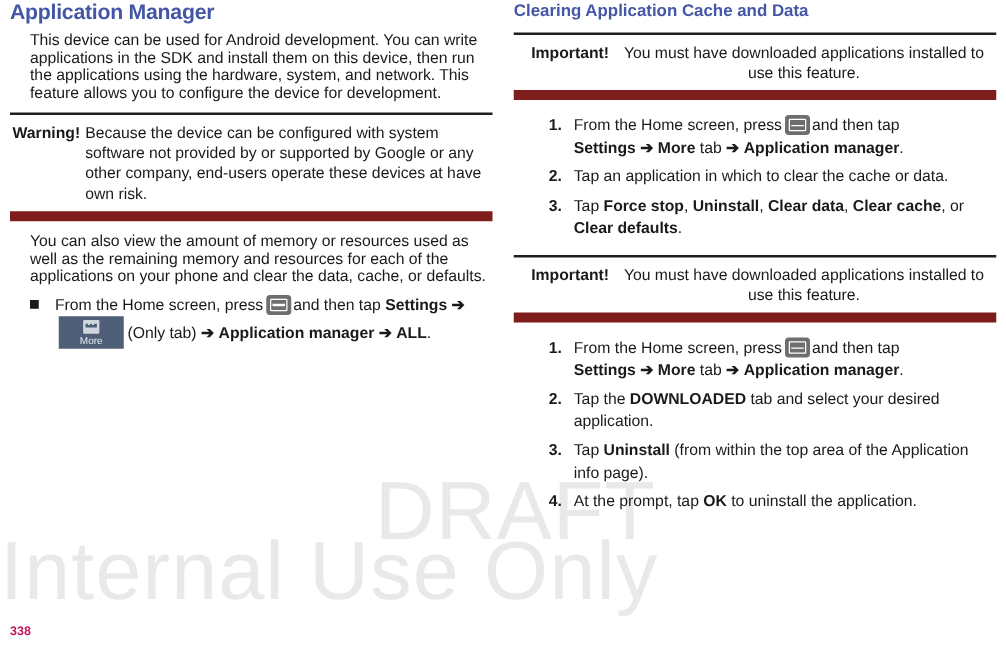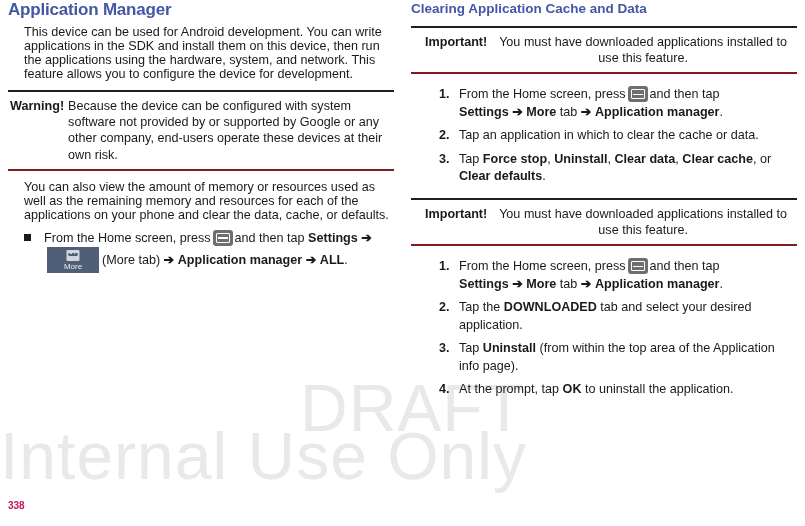--- a/index.html
+++ b/index.html
@@ -83,21 +83,21 @@
     margin: 0 0 7px 0;
     padding: 0 2px 0 16px;
     font-size: 12.6px;
     line-height: 14px;
     color: #1a1a1a;
   }
 
   
   .note {
     border-top: 2px solid #1f1f1f;
-    border-bottom: 2px solid #7f1d1d;
+    border-bottom: 8px solid #7f1d1d;
     margin: 9px 0 9px 0;
     padding: 6px 2px 6px 2px;
   }
   .note-row {
     display: flex;
     align-items: flex-start;
     font-size: 12.6px;
     line-height: 16.2px;
   }
   .note-label {
@@ -267,33 +267,33 @@
 
   <div class="column" id="col-left">
 
     <h1 class="section-title">Application Manager</h1>
 
     <p class="body">This device can be used for Android development. You can write applications in the SDK and install them on this device, then run the applications using the hardware, system, and network. This feature allows you to configure the device for development.</p>
 
     <div class="note">
       <div class="note-row">
         <span class="note-label">Warning!</span>
-        <span class="note-text">Because the device can be configured with system software not provided by or supported by Google or any other company, end-users operate these devices at their own risk.</span>
+        <span class="note-text">Because the device can be configured with system software not provided by or supported by Google or any other company, end-users operate these devices at have own risk.</span>
       </div>
     </div>
 
     <p class="body">You can also view the amount of memory or resources used as well as the remaining memory and resources for each of the applications on your phone and clear the data, cache, or defaults.</p>
 
     <ul class="bullets">
       <li>
         <span class="bullet-square"></span><span>From the Home screen, press</span><span class="icon-menu"></span><span>and then tap</span>
         <b>Settings</b>
         <span class="arrow">➔</span><span class="icon-more-tab"><span class="glyph">
               <span class="dots"></span>
-            </span><span class="lbl">More</span></span><span>(More tab)</span>
+            </span><span class="lbl">More</span></span><span>(Only tab)</span>
         <span class="arrow">➔</span>
         <b>Application manager</b>
         <span class="arrow">➔</span>
         <b>ALL</b><span>.</span>
       </li>
     </ul>
 
   </div>
 
   <div class="column" id="col-right">

